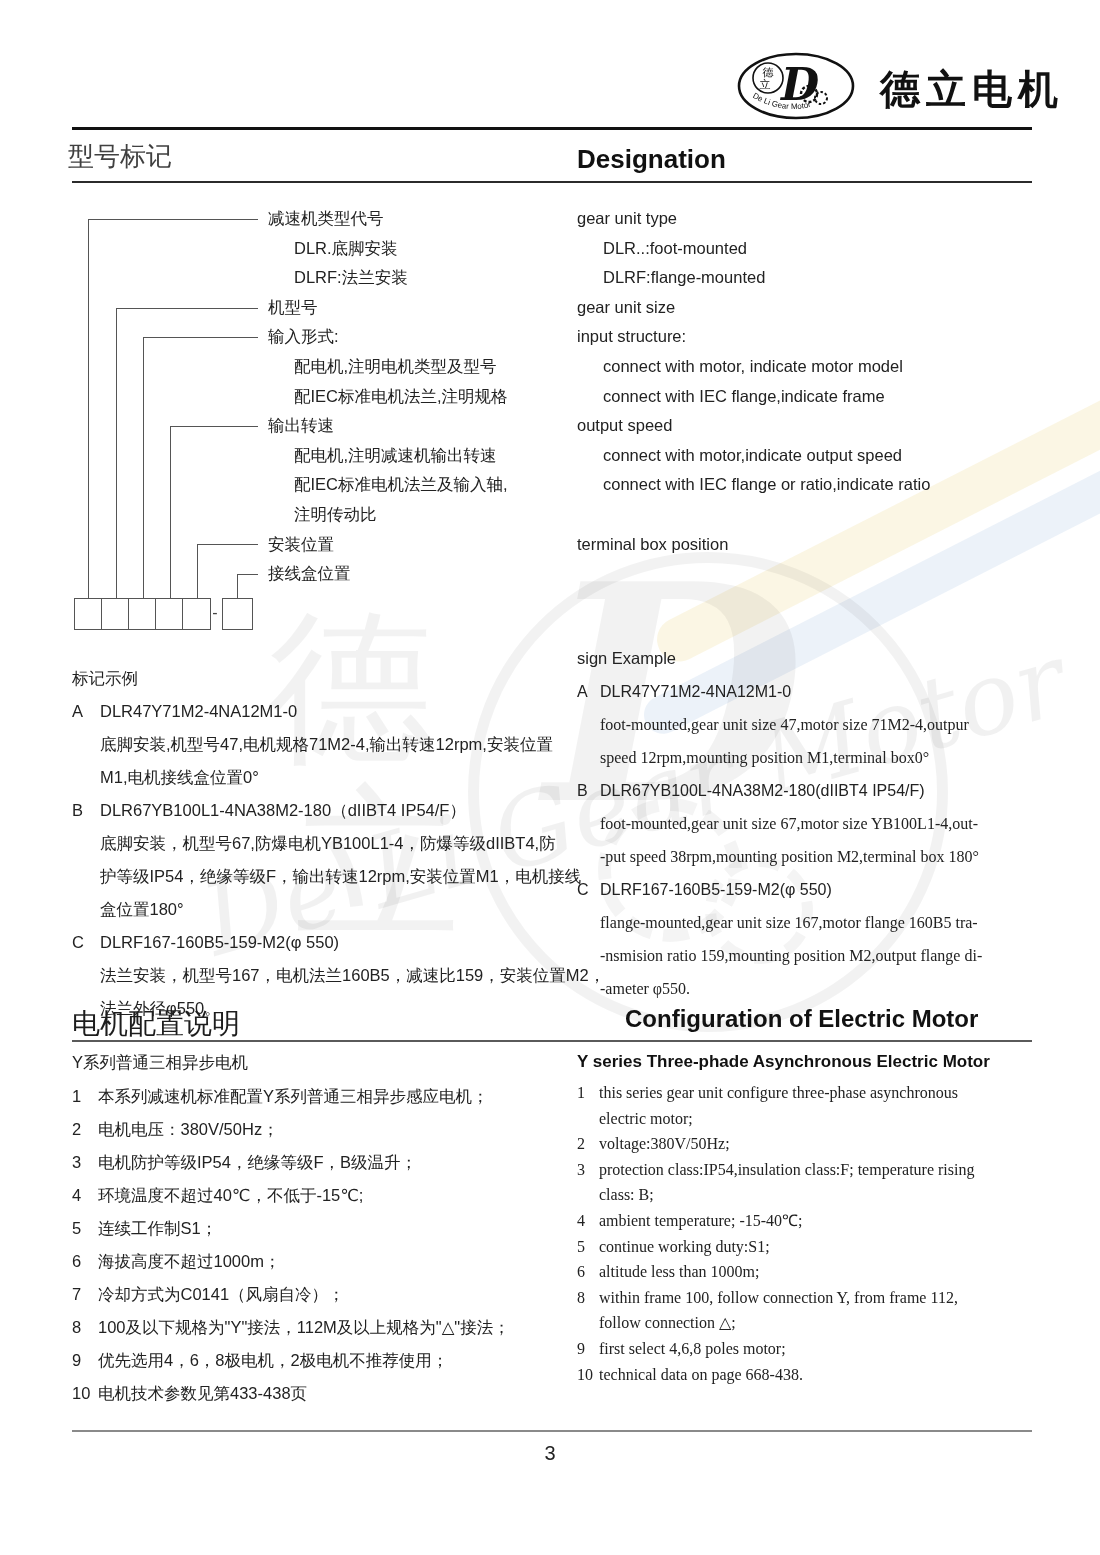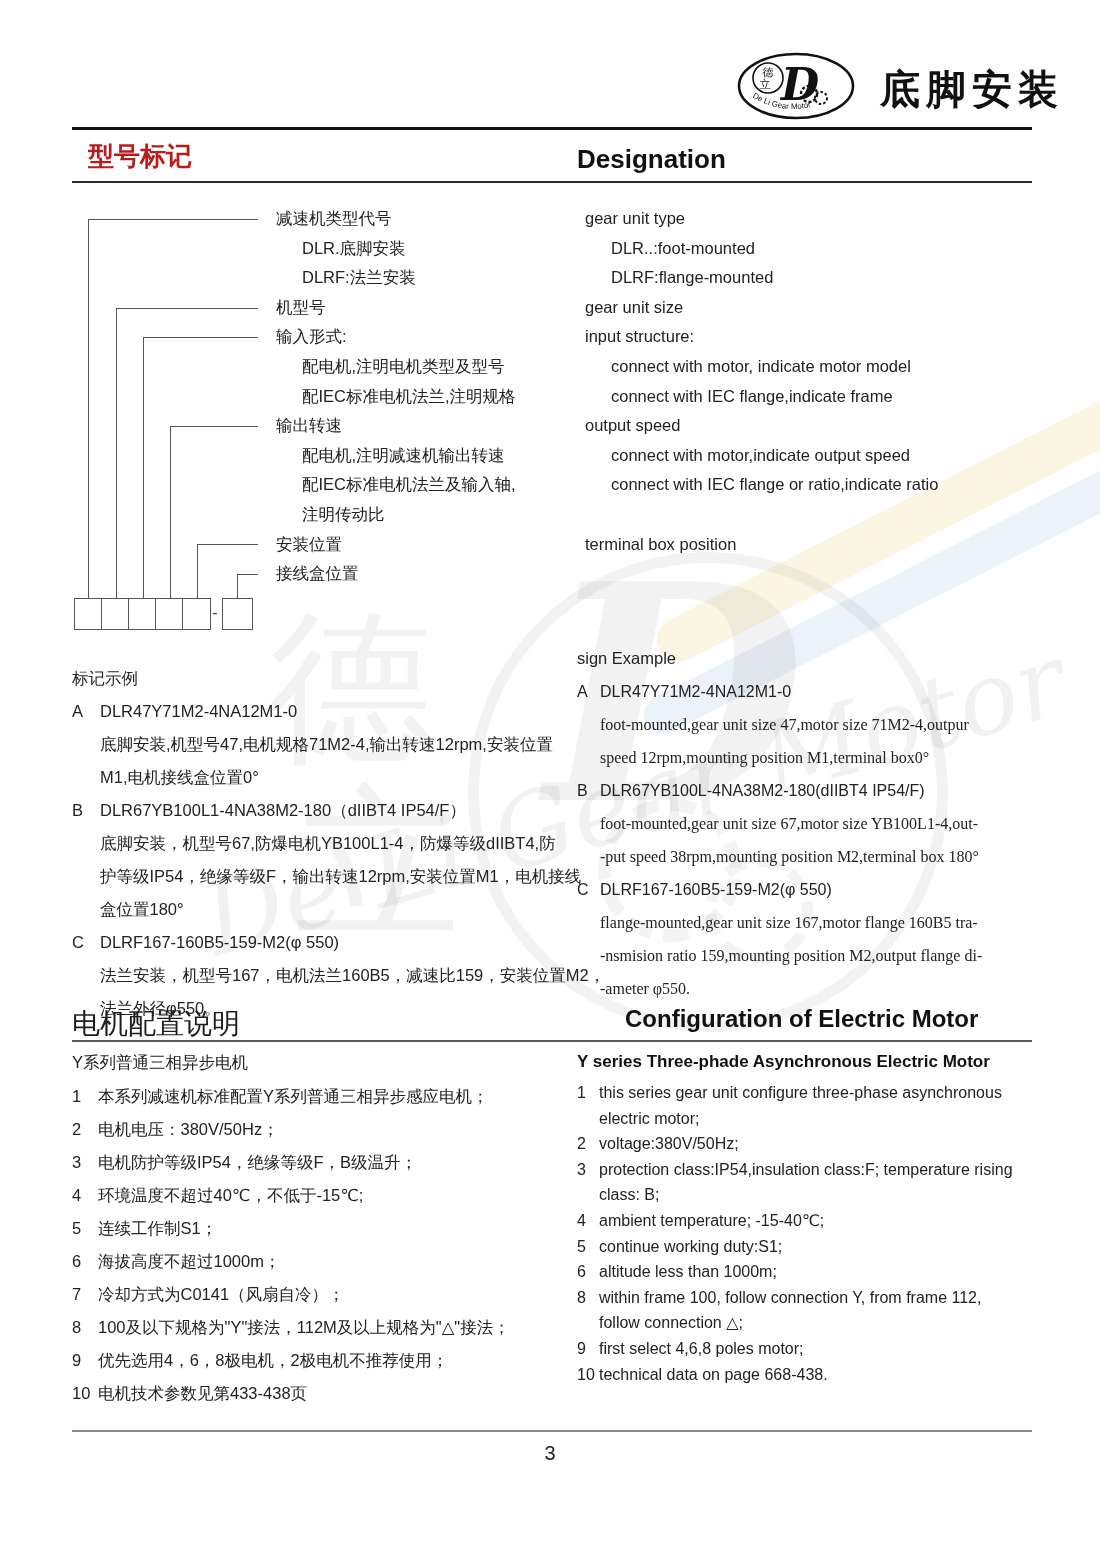--- a/index.html
+++ b/index.html
@@ -27,27 +27,27 @@
 
   
   .brand-name{left:880px;top:62px;font-family:"DejaVu Serif",serif;font-weight:bold;
               font-size:40px;letter-spacing:6px;color:#111;}
   .rule{background:#111;}
   .rule-top{left:72px;top:127px;width:960px;height:3px;}
   .rule-s1{left:72px;top:181px;width:960px;height:2px;background:#2b2b2b;}
   .rule-s2{left:72px;top:1040px;width:960px;height:2px;background:#5a5a5a;}
   .rule-bot{left:72px;top:1430px;width:960px;height:2px;background:#8a8a8a;}
 
-  .h-cn{left:88px;top:139px;font-size:26px;color:#b91c1c;font-weight:bold;}
+  .h-cn{left:68px;top:139px;font-size:26px;color:#404040;}
   .h-en{left:577px;top:144px;font-size:26px;font-weight:bold;color:#111;}
   .h2-cn{left:72px;top:1005px;font-size:28px;color:#1d1d1d;}
   .h2-en{left:577px;top:1005px;font-size:24px;font-weight:bold;color:#111;margin-left:48px;}
 
   
-  .dcol{top:204px;width:470px;margin-left:8px;}
+  .dcol{top:204px;width:470px;}
   .dcol-cn{left:268px;}
   .dcol-en{left:577px;}
   .drow{height:29.6px;line-height:29.6px;font-size:16.5px;white-space:nowrap;}
   .dcol-en .drow{font-size:16.5px;}
   .ind{padding-left:26px;}
   .conn{position:absolute;background:#555;z-index:1;}
   .codebox{position:absolute;top:598px;width:27px;height:30px;border:1px solid #555;background:#fff;z-index:1;}
   .dash{left:208px;top:598px;width:14px;height:30px;line-height:30px;text-align:center;font-size:16px;color:#444;}
 
   
@@ -63,21 +63,21 @@
   .extitle{height:33px;line-height:33px;font-size:16.5px;}
   .excol-en .extitle{font-size:16.5px;}
 
   
   .sub-cn{left:72px;top:1052px;font-size:16.5px;}
   .sub-en{left:577px;top:1052px;font-size:17px;font-weight:bold;color:#111;}
   .listcol{top:1080px;}
   .list-cn{left:72px;width:495px;}
   .list-en{left:577px;width:470px;}
   .li-cn{height:33px;line-height:33px;font-size:16.5px;white-space:nowrap;}
-  .li-en{height:25.6px;line-height:25.6px;font-size:16px;white-space:nowrap;}
+  .li-en{height:25.6px;line-height:25.6px;font-size:16px;white-space:nowrap;font-family:Liberation Serif, serif;}
   .num{display:inline-block;width:26px;}
   .li-en .num{width:22px;}
 
   .pagenum{left:0;top:1442px;width:1100px;text-align:center;font-size:20px;color:#222;}
 </style>
 </head>
 <body>
 
 <div class="page">
 
@@ -95,21 +95,21 @@
     <ellipse cx="63" cy="36" rx="57" ry="32" fill="none" stroke="#111" stroke-width="2.6"></ellipse>
     <circle cx="35" cy="28" r="15" fill="none" stroke="#111" stroke-width="1.6"></circle>
     <text x="35" y="26" font-size="11" text-anchor="middle" fill="#111">德</text>
     <text x="32" y="38" font-size="11" text-anchor="middle" fill="#111">立</text>
     <text x="48" y="50" font-size="44" font-weight="bold" font-style="italic" font-family="DejaVu Serif,serif" fill="#111">D</text>
     <circle cx="76" cy="44" r="8" fill="none" stroke="#111" stroke-width="2.4" stroke-dasharray="3 2"></circle>
     <circle cx="88" cy="48" r="6" fill="none" stroke="#111" stroke-width="2" stroke-dasharray="2.5 2"></circle>
     <path id="logoarc" d="M14,44 Q63,76 112,40" fill="none" stroke="none"></path>
     <text font-size="8" fill="#111"><textPath href="#logoarc" startOffset="6">De Li Gear Motor</textPath></text>
   </svg>
-  <div class="abs z brand-name">底脚安装</div>
+  <div class="abs z brand-name">德立电机</div>
 
   <div class="abs z rule rule-top"></div>
 
   <div class="abs z h-cn">型号标记</div>
   <div class="abs z h-en">Designation</div>
   <div class="abs z rule-s1 abs"></div>
 
   <div class="conn" style="left:88px;top:219px;width:170px;height:1px;"></div>
   <div class="conn" style="left:88px;top:219px;width:1px;height:379px;"></div>
   <div class="conn" style="left:116px;top:308px;width:142px;height:1px;"></div>

